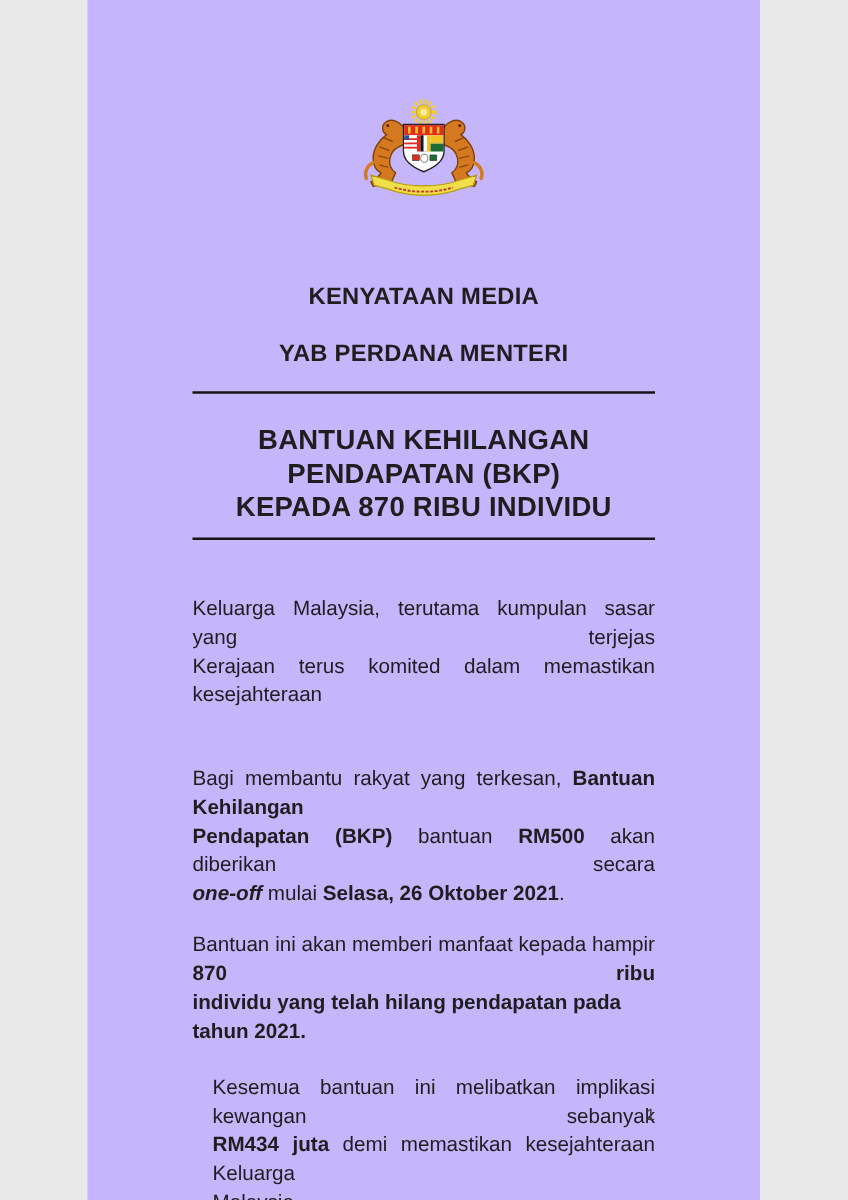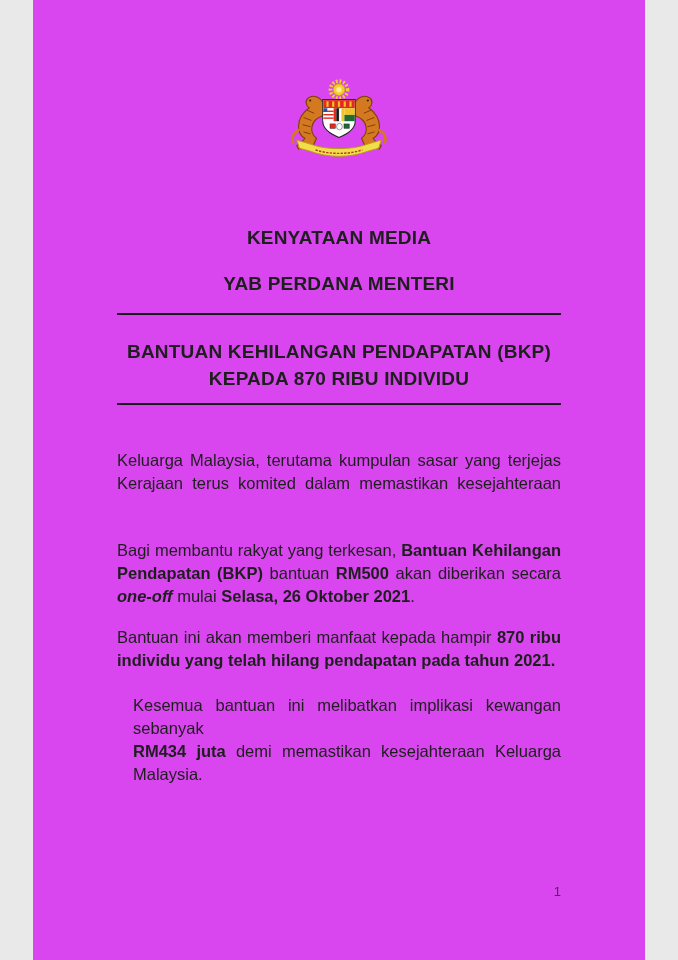--- a/index.html
+++ b/index.html
@@ -1,21 +1,21 @@
 <!DOCTYPE html>
 <html><head>
 <meta charset="utf-8">
 <style>
   html, body { margin: 0; padding: 0; background: #e9e9e9; }
   .page {
     position: relative;
-    width: 612px;
+    width: 538px;
     height: 960px;
     margin: 0 auto;
-    background: #d946ef;
+    background: #c4b5fd;
     font-family: "Liberation Sans", "DejaVu Sans", sans-serif;
     color: #1e1e1e;
     box-sizing: border-box;
     padding: 0 84px;
     overflow: hidden;
   }
   .emblem {
     display: block;
     margin: 78px auto 0 auto;
     width: 108px;
@@ -34,21 +34,21 @@
     height: 2px;
     background: #171717;
     margin-top: 19px;
     width: 100%;
   }
   .rule.second { margin-top: 11px; }
   .doc-title {
     margin-top: 23px;
     text-align: center;
     font-weight: bold;
-    font-size: 19px;
+    font-size: 22px;
     line-height: 27px;
     letter-spacing: 0.2px;
   }
   .paragraphs { }
   .para {
     font-size: 16.5px;
     line-height: 23px;
   }
   .para-0 { margin-top: 44px; }
   .para-1 { margin-top: 44px; }

